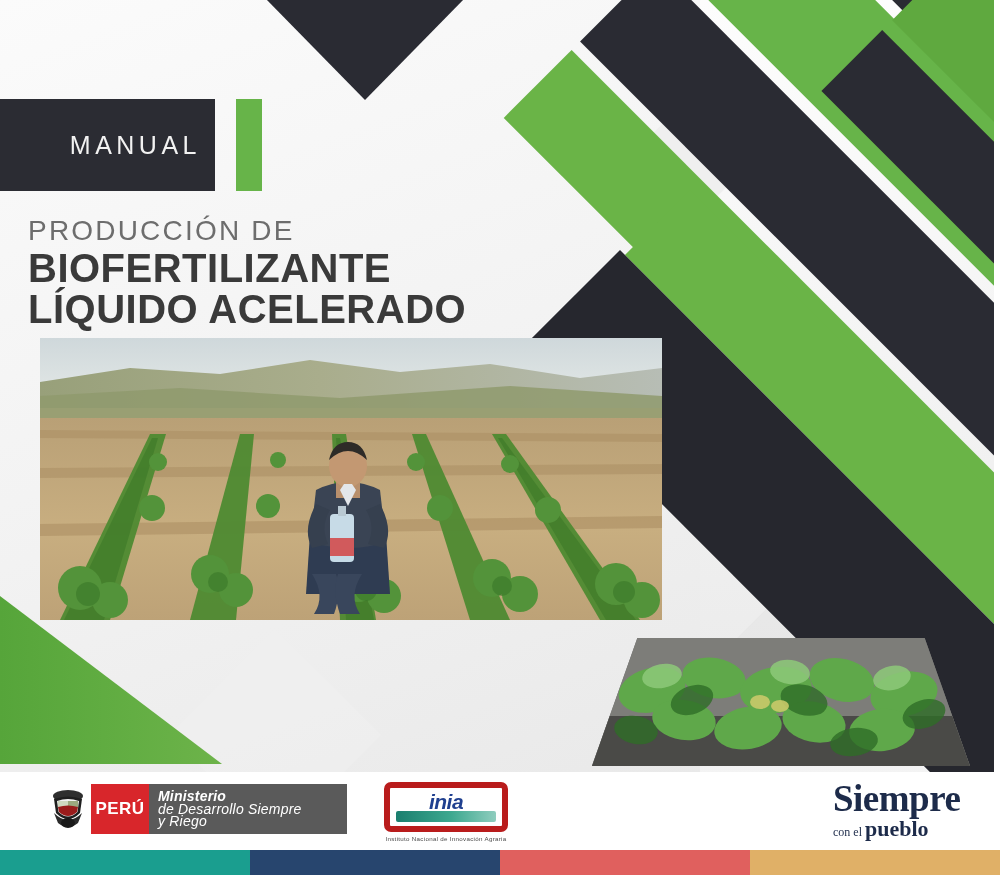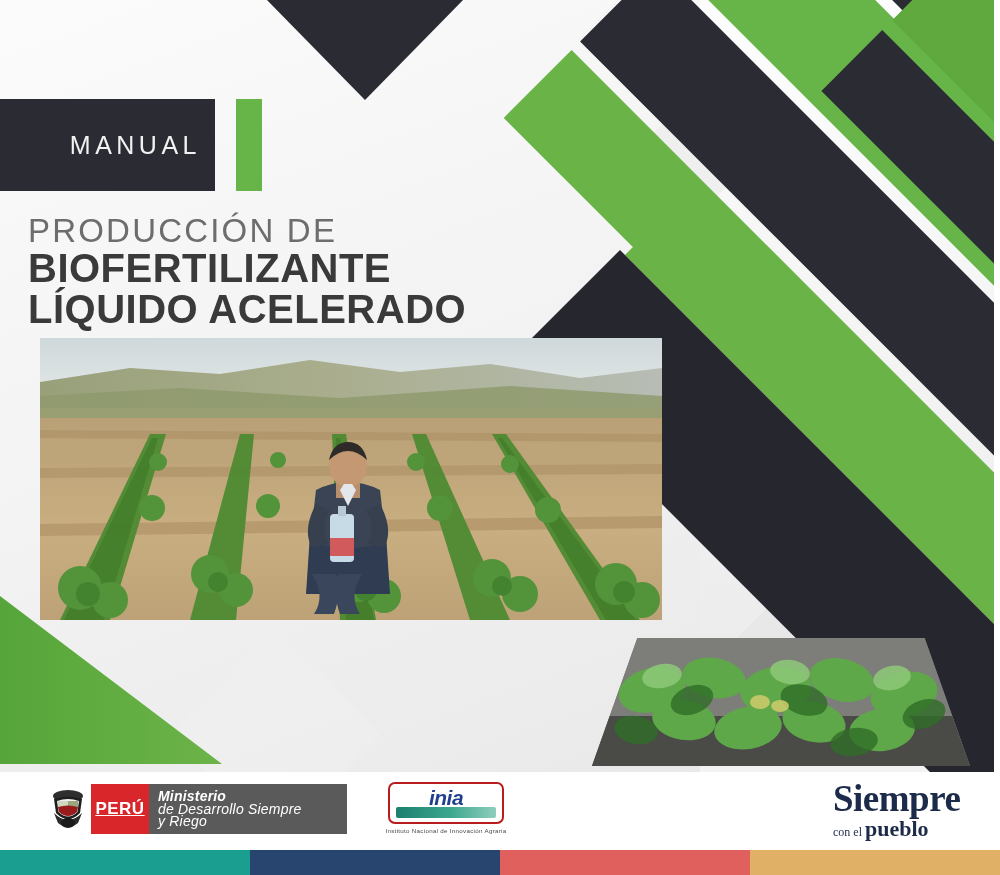--- a/index.html
+++ b/index.html
@@ -157,21 +157,21 @@
   }
 
   
   .title-block {
     position: absolute;
     left: 28px; top: 214px;
     width: 640px;
   }
   .t-kicker {
     display: block;
-    font-size: 33px;
+    font-size: 28px;
     letter-spacing: 2.2px;
     color: #6d6d6d;
     font-weight: 400;
     line-height: 34px;
   }
   .t-main1, .t-main2 {
     display: block;
     font-size: 40px;
     letter-spacing: 0.5px;
     color: #3a3a3a;
@@ -230,21 +230,20 @@
   .peru-box {
     width: 58px;
     background: #d8262b;
     color: #ffffff;
     font-size: 17px;
     font-weight: 700;
     letter-spacing: .5px;
     display: flex;
     align-items: center;
     justify-content: center;
-    text-decoration: underline;
   }
   .min-box {
     width: 198px;
     background: #5a5a5a;
     color: #ffffff;
     display: flex;
     flex-direction: column;
     justify-content: center;
     padding-left: 9px;
     box-sizing: border-box;
@@ -262,21 +261,21 @@
   .logo-inia {
     position: absolute;
     left: 380px; top: 10px;
     width: 132px;
     text-align: center;
   }
   .inia-badge {
     width: 112px;
     height: 38px;
     margin: 0 auto;
-    border: 2px solid #b91c1c;
+    border: 6px solid #b91c1c;
     border-radius: 7px;
     background: #ffffff;
     position: relative;
     overflow: hidden;
   }
   .inia-word {
     position: absolute;
     left: 0; right: 0; top: 2px;
     font-size: 21px;
     font-weight: 700;

